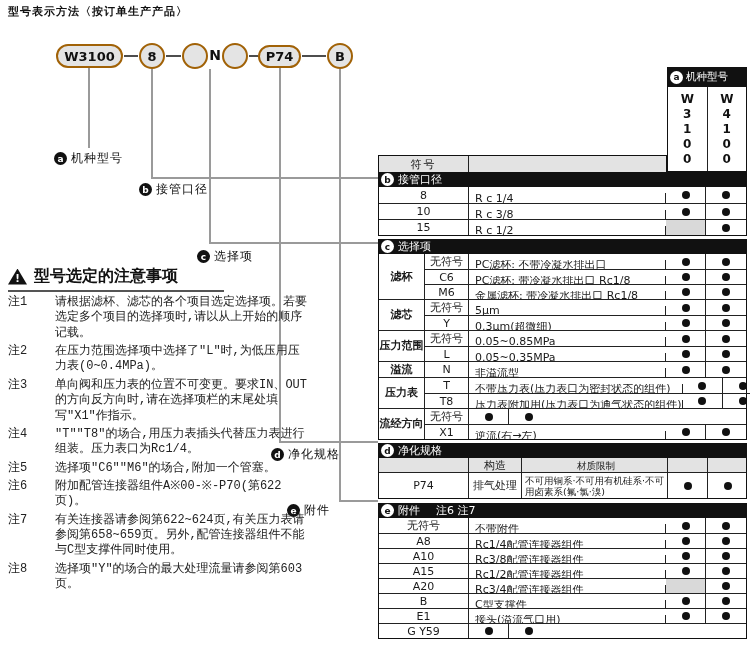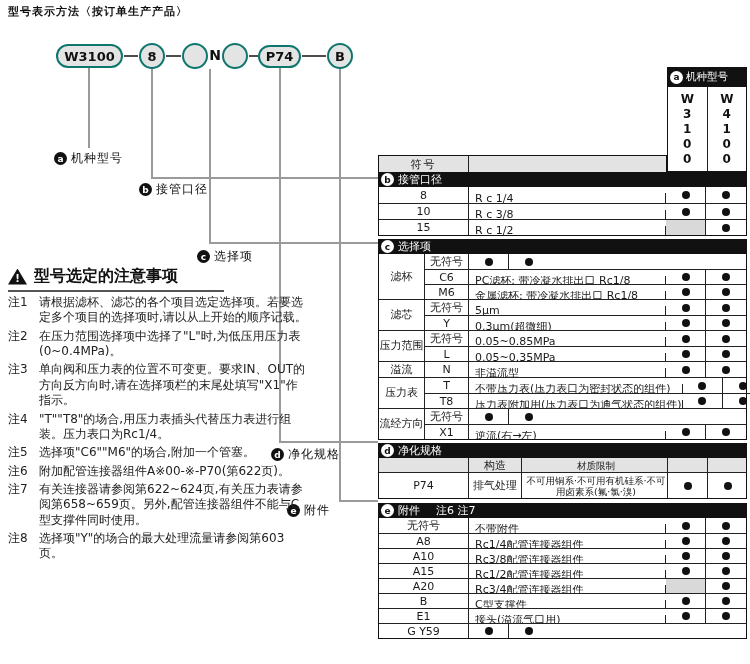--- a/index.html
+++ b/index.html
@@ -1,21 +1,21 @@
 <!DOCTYPE html>
 <html><head>
 <meta charset="utf-8">
 <style>
   html,body{margin:0;padding:0;}
   body{width:750px;height:664px;position:relative;background:#fff;
        font-family:"DejaVu Sans","Liberation Sans",sans-serif;color:#222;overflow:hidden;}
   .title{position:absolute;left:8px;top:4px;font-size:11px;font-weight:600;letter-spacing:1px;color:#111;margin:0;}
 
   
-  .box{position:absolute;background:#e4e4e4;border:2px solid #0f766e;display:flex;align-items:center;
+  .box{position:absolute;background:#e4e4e4;border:2px solid #a16207;display:flex;align-items:center;
        justify-content:center;font-size:13px;font-weight:600;color:#111;box-sizing:border-box;}
   .oval{border-radius:12px;height:24px;}
   .circ{border-radius:50%;width:26px;height:26px;}
   .b0{left:56px;top:44px;width:67px;}
   .b1{left:139px;top:43px;}
   .b2{left:182px;top:43px;}
   .ntext{position:absolute;left:207px;top:47px;width:16px;text-align:center;font-size:14px;font-weight:600;color:#111;}
   .b4{left:222px;top:43px;}
   .b5{left:258px;top:45px;width:43px;height:23px;}
   .b6{left:327px;top:43px;}
@@ -40,21 +40,21 @@
   .ca{left:54px;top:150px;}.cb{left:139px;top:181px;}.cc{left:197px;top:248px;}
   .cd{left:271px;top:446px;}.ce{left:287px;top:502px;}
 
   
   .notes{position:absolute;left:8px;top:266px;width:300px;}
   .notes-heading{display:flex;align-items:center;gap:7px;font-size:16px;font-weight:700;color:#111;
                  padding-bottom:3px;border-bottom:2px solid #555;width:216px;}
   .warn-tri{position:relative;width:19px;height:16px;background:#111;
             clip-path:polygon(50% 0,0 100%,100% 100%);flex:none;}
   .warn-ex{position:absolute;left:0;right:0;bottom:1px;text-align:center;color:#fff;font-size:10px;font-weight:700;line-height:10px;}
-  .note-item{display:flex;gap:4px;font-size:12px;line-height:1.28;margin-top:3px;color:#222;}
+  .note-item{display:flex;gap:20px;font-size:12px;line-height:1.28;margin-top:3px;color:#222;font-family:Liberation Mono, monospace;}
   .note-no{flex:none;width:27px;}
   .note-text{flex:1;}
 
   
   .models{position:absolute;left:667px;top:67px;width:80px;box-sizing:border-box;}
   .mband{height:20px;background:#111;color:#fff;display:flex;align-items:center;gap:3px;font-size:10.5px;
          padding-left:3px;box-sizing:border-box;}
   .mcols{display:flex;height:85px;border:1.5px solid #111;border-top:none;box-sizing:border-box;background:#fff;}
   .mcol{flex:1;display:flex;flex-direction:column;align-items:center;justify-content:center;
         font-size:12px;font-weight:600;line-height:15px;color:#111;}
@@ -76,25 +76,25 @@
   .row{display:flex;box-sizing:border-box;align-items:stretch;}
   .sec-body > .row + .row,.grows > .row + .row,.group + .group{border-top:1px solid #222;}
   .group{display:flex;box-sizing:border-box;}
   .grows{flex:1;display:flex;flex-direction:column;}
   .cell{box-sizing:border-box;display:flex;align-items:center;justify-content:center;border-right:1px solid #222;
         overflow:hidden;white-space:nowrap;}
   .row > .cell:last-child,.group > .cell:last-child{border-right:1px solid #222;}
   .row > .cell.c-dot:last-child{border-right:none;}
   .c-sym{width:90px;flex:none;}
   .c-gsym{width:44px;flex:none;}
-  .c-cat{width:46px;flex:none;white-space:normal;text-align:center;line-height:12px;}
+  .c-cat{width:46px;flex:none;white-space:normal;text-align:center;line-height:12px;font-weight:bold;}
   .c-content{flex:1;justify-content:flex-start;padding-left:6px;margin-top:6px;}
   .c-struct{width:53px;flex:none;}
   .c-mat{width:146px;flex:none;white-space:normal;font-size:9.5px;line-height:11px;justify-content:flex-start;
-         padding-left:3px;text-align:center;}
+         padding-left:3px;text-align:left;}
   .c-dot{width:40px;flex:none;}
   .dot{width:8px;height:8px;border-radius:50%;background:#111;}
   .shaded{background:#d9d9d9;}
   .s0 .row{height:16px;}
   .s1 .grows .row{height:15px;}
   .s3 .row{height:15px;}
   .s2 .hdr-row{height:14px;background:#e3e3e3;}
   .s2 .data-row{height:26px;}
 </style>
 </head>
@@ -257,20 +257,21 @@
       <div class="band">
         <span class="cletter light">c</span>
         <span>选择项</span>
       </div>
       <div class="sec-body">
         <div class="group">
           <div class="cell c-cat">滤杯</div>
           <div class="grows">
             <div class="row">
               <div class="cell c-gsym">无符号</div>
+              <div class="cell c-content">PC滤杯: 不带冷凝水排出口</div>
               <div class="cell c-dot">
                 <span class="dot"></span>
               </div>
               <div class="cell c-dot">
                 <span class="dot"></span>
               </div>
             </div>
             <div class="row">
               <div class="cell c-gsym">C6</div>
               <div class="cell c-content">PC滤杯: 带冷凝水排出口 Rc1/8</div>

